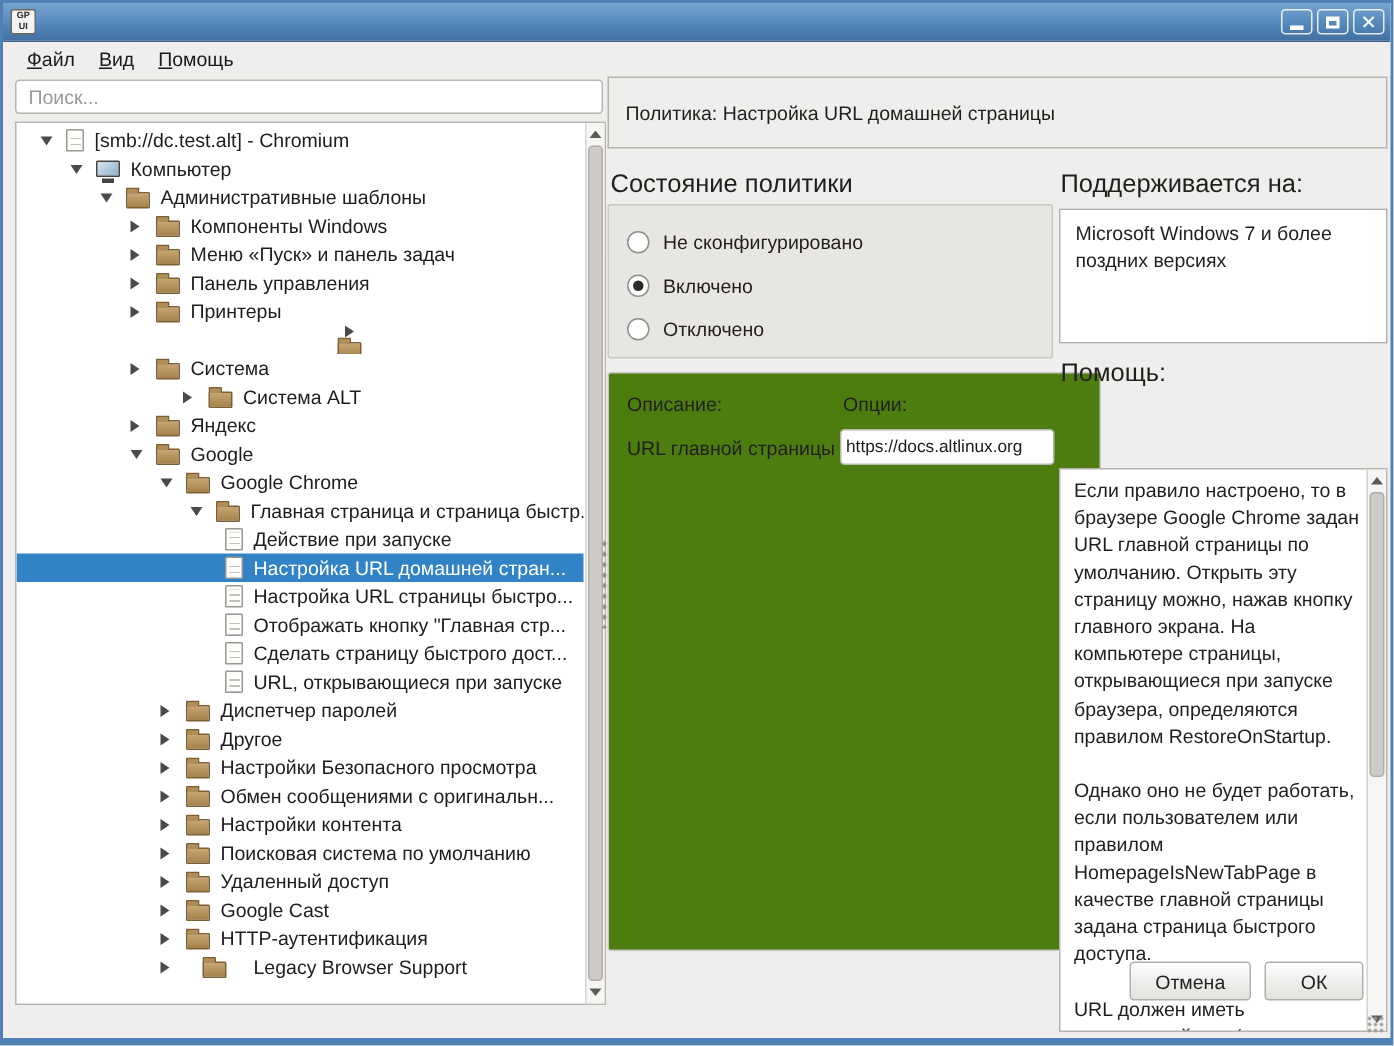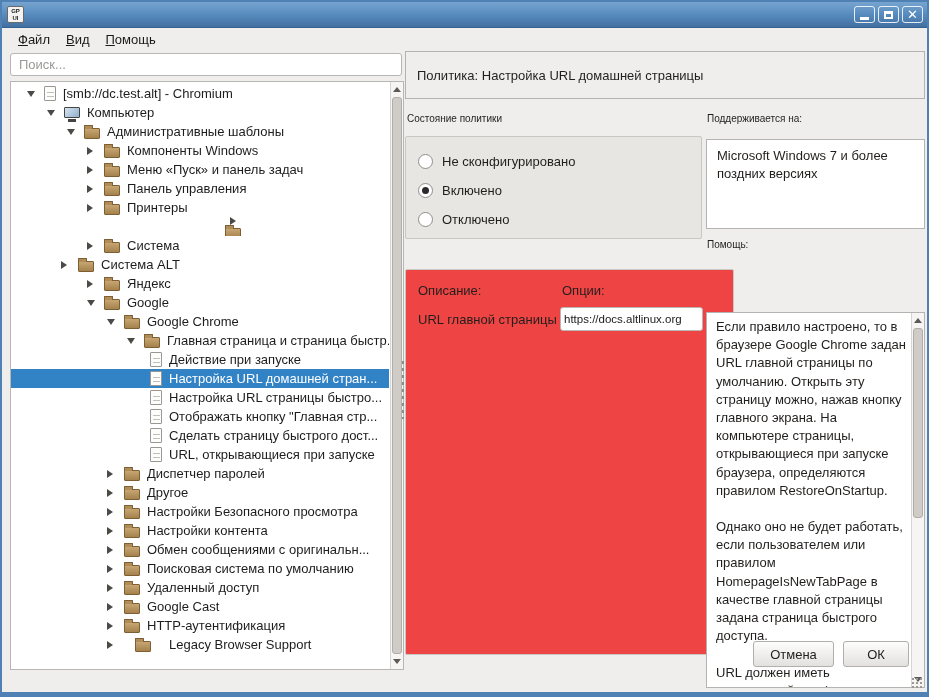--- a/index.html
+++ b/index.html
@@ -79,35 +79,35 @@
   .sb-up,.sb-down { position:absolute; left:0; right:0; height:13px; display:flex; align-items:center; justify-content:center; }
   .sb-up { top:1px; } .sb-down { bottom:1px; }
   .sb-up::before { content:''; border-left:4px solid transparent; border-right:4px solid transparent; border-bottom:5px solid #5c5a56; }
   .sb-down::before { content:''; border-left:4px solid transparent; border-right:4px solid transparent; border-top:5px solid #5c5a56; }
   .sb-thumb { position:absolute; left:1px; right:1px; background:#cfccc8; border:1px solid #b1aeaa; border-radius:3px; }
 
   .splitter { position:absolute; left:396px; top:308px; width:6px; height:60px;
      background-image:radial-gradient(#8f8d89 1px, transparent 1.2px); background-size:4px 7px; background-position:1px 0; background-repeat:repeat-y; }
 
   
-  .r-label { position:absolute; font-size:10px; color:#211f1d; }
+  .r-label { position:absolute; font-size:17px; color:#211f1d; }
   .policy-header { position:absolute; left:401px; top:0; width:520px; height:48px;
      border:1px solid #b5b3af; display:flex; align-items:center; padding-left:11px; font-size:13px; color:#211f1d; }
   .radio-box { position:absolute; left:401px; top:85px; width:297px; height:103px;
      background:#e8e6e2; border:1px solid #c9c7c3; border-radius:2px; }
   .radio-row { position:absolute; left:12px; height:20px; display:flex; align-items:center; gap:9px; }
   .radio-circle { width:15px; height:15px; border-radius:50%; background:#fff; border:1px solid #908e8a; flex:none; position:relative; }
   .radio-circle.checked::after { content:''; position:absolute; left:3px; top:3px; width:7px; height:7px; border-radius:50%; background:#2b2b2b; }
   .radio-label { font-size:13px; color:#211f1d; }
 
   .supported-box { position:absolute; left:702px; top:88px; width:219px; height:90px;
      background:#fff; border:1px solid #b5b3af; padding:7px 10px; font-size:13px; line-height:1.4; color:#211f1d; }
 
   .desc-box { position:absolute; left:401px; top:197px; width:329px; height:386px;
-     background:#ef4444; border:1px solid #c9c7c3; border-radius:2px;margin-top:21px; }
+     background:#4d7c0f; border:1px solid #c9c7c3; border-radius:2px; }
   .desc-head { position:absolute; top:13px; font-size:13px; color:#211f1d; }
   .opt-row-label { position:absolute; left:12px; top:42px; font-size:13px; color:#211f1d; }
   .opt-input { position:absolute; left:154px; top:37px; width:143px; height:24px;
      border:1px solid #b8b6b2; border-radius:3px; background:#fff; font-family:inherit;
      font-size:11.5px; color:#1a1a1a; padding:0 3px; outline:none; }
 
   .help-box { position:absolute; left:702px; top:221px; width:219px; height:376px;
      background:#fff; border:1px solid #b5b3af; overflow:hidden;margin-top:40px; }
   .help-text { position:absolute; left:0; top:0; right:14px; padding:5px 2px 5px 9px;
      font-size:13px; line-height:1.4; color:#211f1d; white-space:pre-line; }
@@ -194,21 +194,21 @@
           <div class="trow" style="padding-left: 73px; flex-direction: column;">
     <span class="expander col"></span>
     <span class="ticon icon-folder"></span>
     <span class="tlabel">Сеть</span>
   </div>
           <div class="trow" style="padding-left: 73px;">
     <span class="expander col"></span>
     <span class="ticon icon-folder"></span>
     <span class="tlabel">Система</span>
   </div>
-          <div class="trow" style="padding-left: 47px;">
+          <div class="trow" style="padding-left: 108px;">
     <span class="expander col"></span>
     <span class="ticon icon-folder"></span>
     <span class="tlabel">Система ALT</span>
   </div>
           <div class="trow" style="padding-left: 73px;">
     <span class="expander col"></span>
     <span class="ticon icon-folder"></span>
     <span class="tlabel">Яндекс</span>
   </div>
           <div class="trow" style="padding-left: 73px;">
@@ -267,26 +267,26 @@
     <span class="tlabel">Другое</span>
   </div>
           <div class="trow" style="padding-left: 93px;">
     <span class="expander col"></span>
     <span class="ticon icon-folder"></span>
     <span class="tlabel">Настройки Безопасного просмотра</span>
   </div>
           <div class="trow" style="padding-left: 93px;">
     <span class="expander col"></span>
     <span class="ticon icon-folder"></span>
+    <span class="tlabel">Обмен сообщениями с оригинальн...</span>
+  </div>
+          <div class="trow" style="padding-left: 93px;">
+    <span class="expander col"></span>
+    <span class="ticon icon-folder"></span>
     <span class="tlabel">Настройки контента</span>
-  </div>
-          <div class="trow" style="padding-left: 93px;">
-    <span class="expander col"></span>
-    <span class="ticon icon-folder"></span>
-    <span class="tlabel">Обмен сообщениями с оригинальн...</span>
   </div>
           <div class="trow" style="padding-left: 93px;">
     <span class="expander col"></span>
     <span class="ticon icon-folder"></span>
     <span class="tlabel">Поисковая система по умолчанию</span>
   </div>
           <div class="trow" style="padding-left: 93px;">
     <span class="expander col"></span>
     <span class="ticon icon-folder"></span>
     <span class="tlabel">Удаленный доступ</span>

